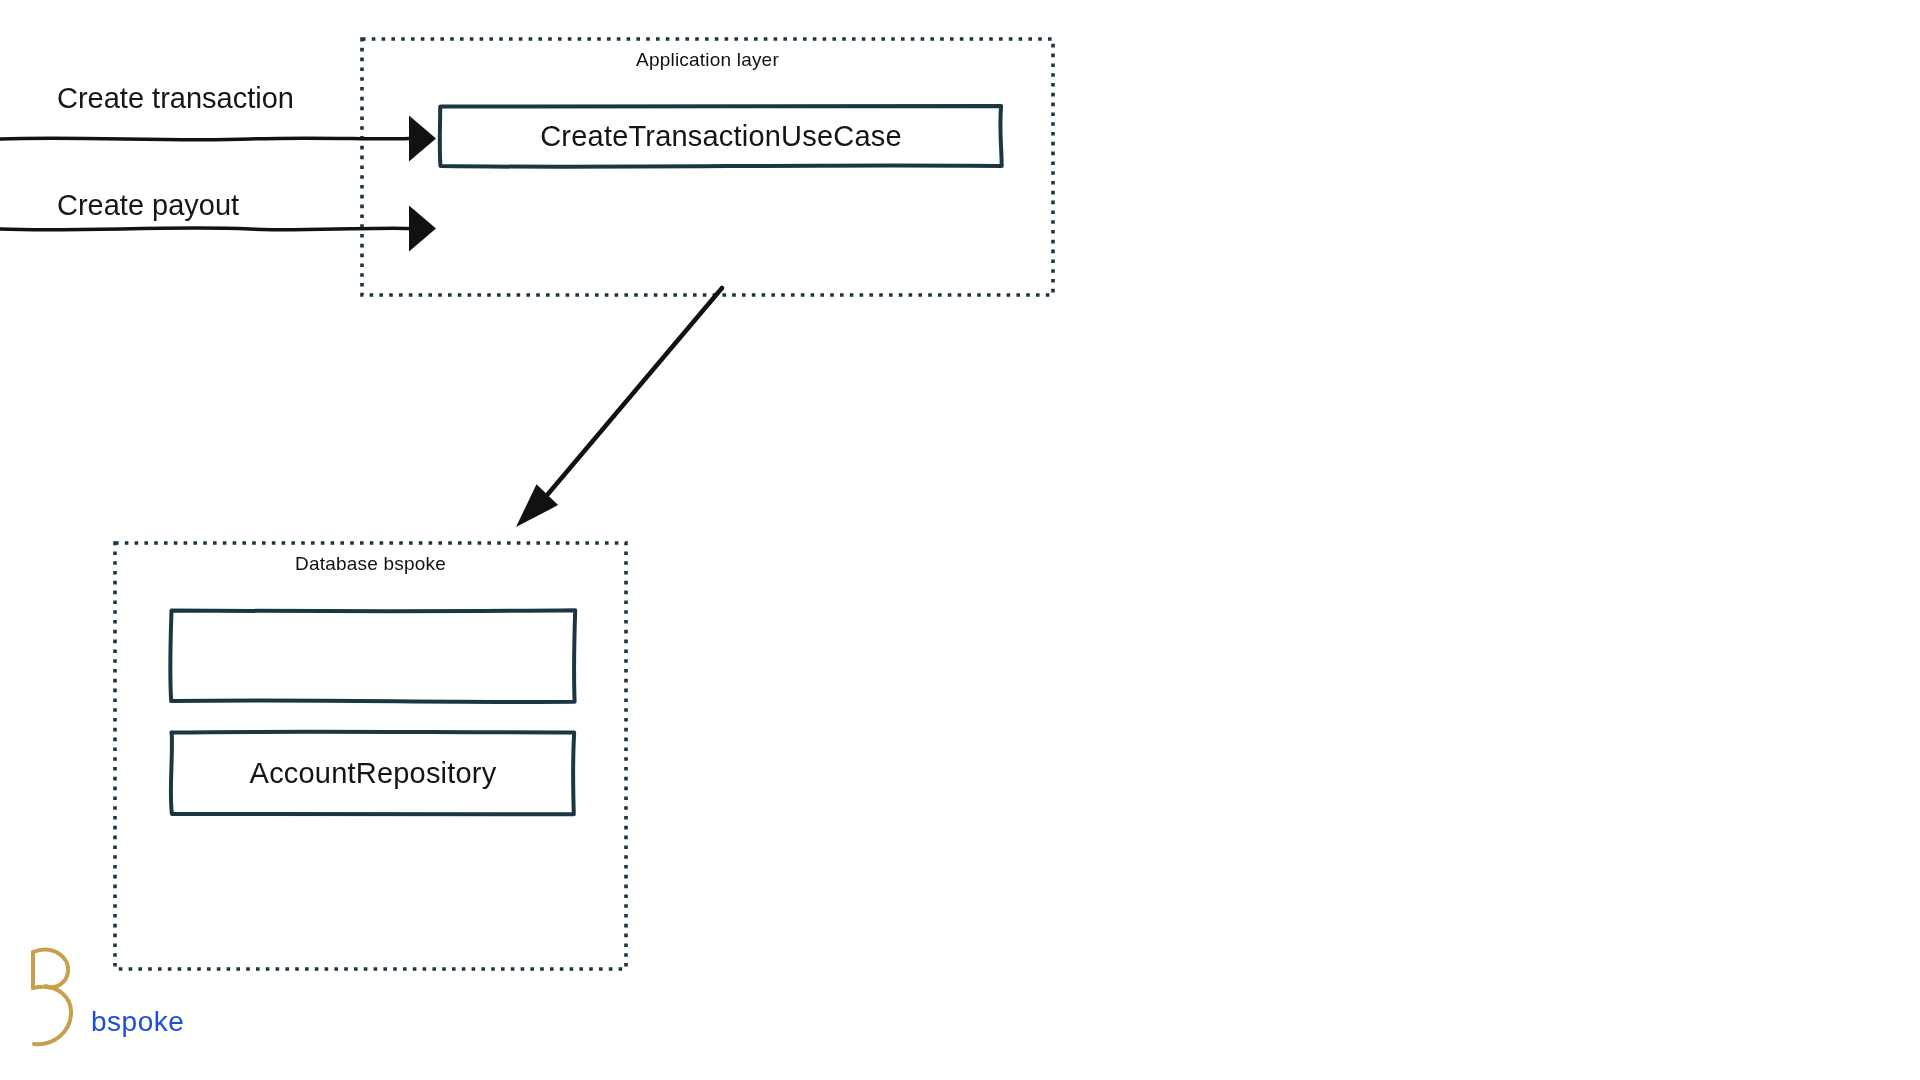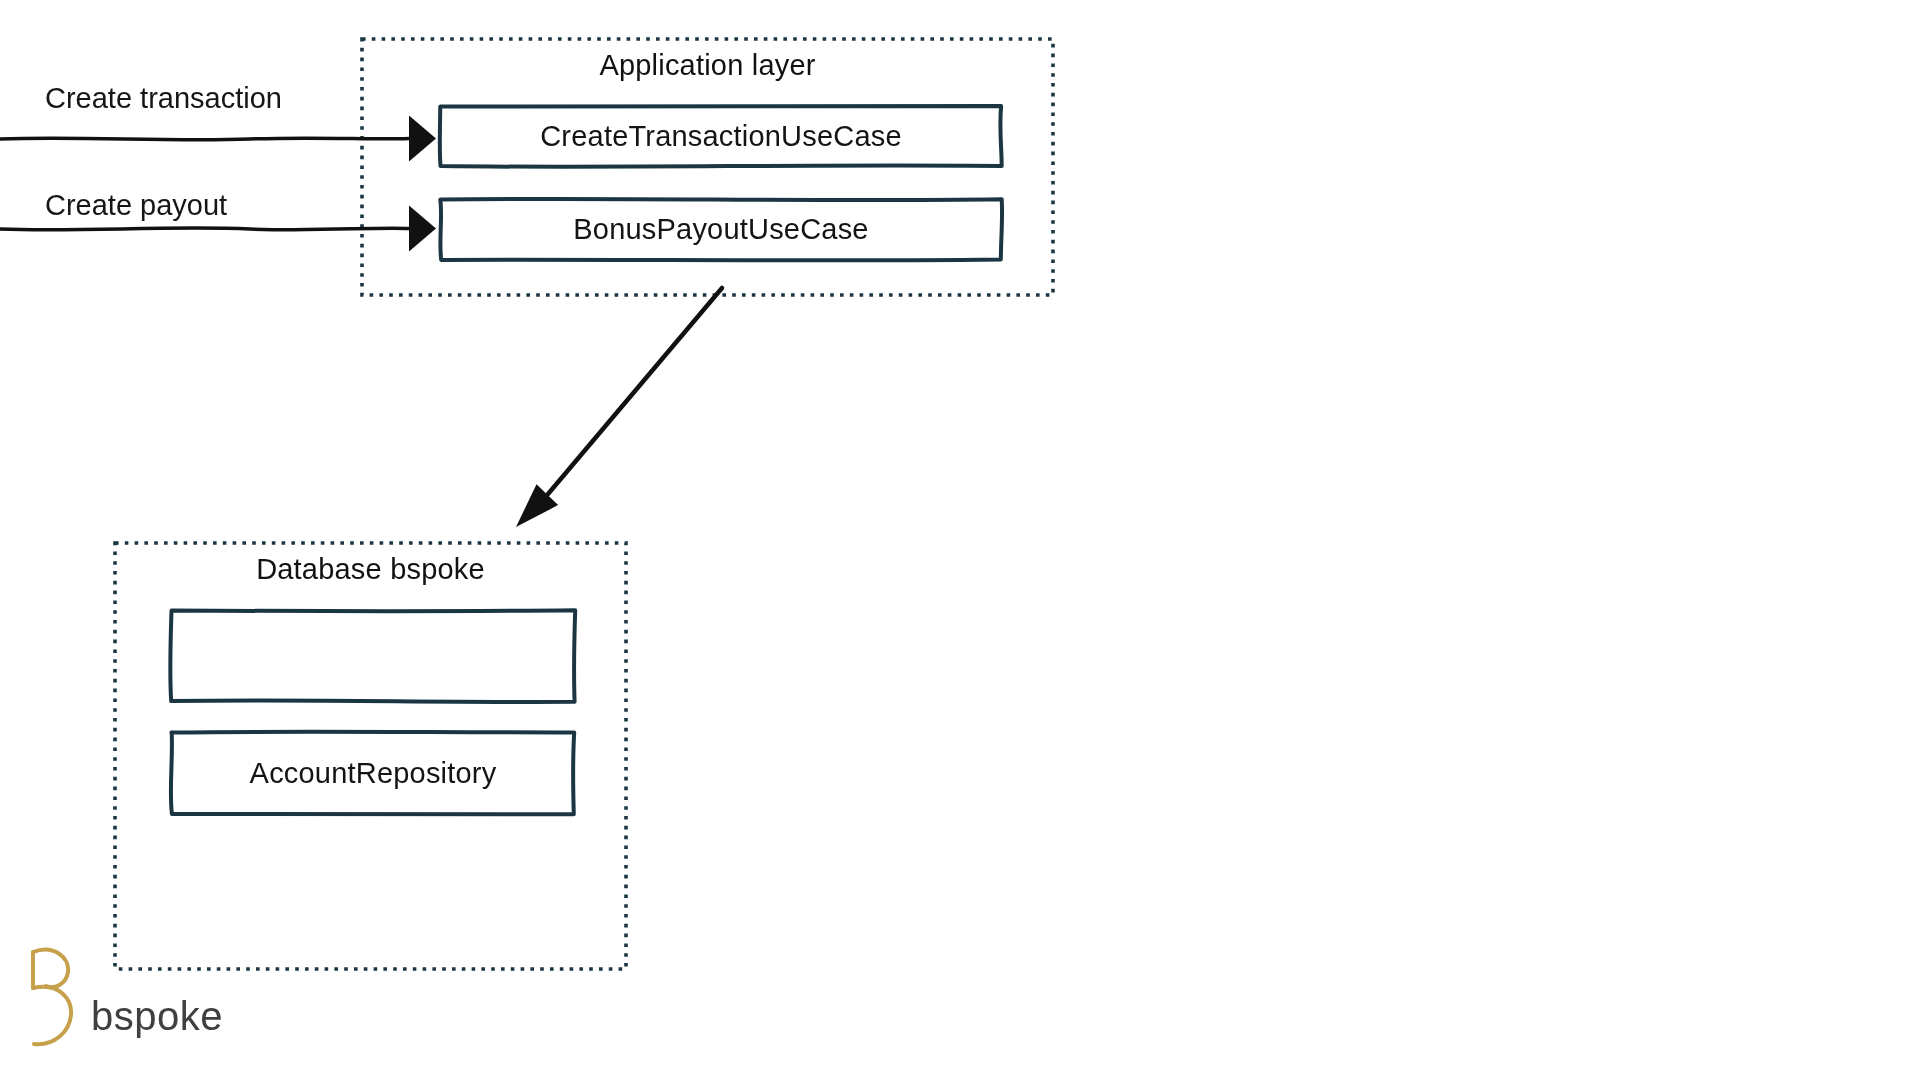--- a/index.html
+++ b/index.html
@@ -16,47 +16,47 @@
     font-family:"Liberation Sans", sans-serif;
     position:relative;overflow:hidden;
   }
   .canvas{position:absolute;left:0;top:0;width:1920px;height:1080px;}
 
   
   .dotted-group{position:absolute;}
   .dotted-group > svg.frame{position:absolute;left:0;top:0;width:100%;height:100%;overflow:visible;}
   .group-title{
     position:absolute;left:0;top:12px;width:100%;
-    text-align:center;font-size:29px;color:#111;letter-spacing:0.2px;
+    text-align:center;font-size:19px;color:#111;letter-spacing:0.2px;
   }
 
   
   .sketch-box{
     position:absolute;display:flex;align-items:center;justify-content:center;
   }
   .sketch-box > svg{position:absolute;left:0;top:0;width:100%;height:100%;overflow:visible;}
   .sketch-box .lbl{
     position:relative;z-index:2;font-size:29px;color:var(--text);letter-spacing:0.2px;text-align:right;
   }
 
   
   .input-label{
-    position:absolute;font-size:29px;color:#161616;white-space:nowrap;
+    position:absolute;font-size:29px;color:#161616;white-space:nowrap;margin-left:12px;
   }
 
   
   svg.overlay{position:absolute;left:0;top:0;width:1920px;height:1080px;z-index:5;pointer-events:none;}
 
   
   .logo{
     position:absolute;left:26px;top:946px;height:104px;
     display:flex;align-items:flex-end;gap:15px;
   }
   .logo-text{
-    font-size:40px;font-weight:500;color:#404040;
+    font-size:28px;font-weight:500;color:#1d4ed8;
     line-height:1;margin-bottom:14px;letter-spacing:0.5px;text-align:center;
   }
 </style>
 </head>
 <body>
 
 <div class="canvas">
 
   <div class="input-label" style="left:45px;top:82px">Create transaction</div>
   <div class="input-label" style="left:45px;top:189px">Create payout</div>
@@ -64,26 +64,20 @@
   <div class="dotted-group" style="left:360px;top:37px;width:695px;height:260px">
       <svg class="frame" viewBox="0 0 695 260">
         <rect x="2" y="2" width="691" height="256" fill="none" stroke="#1b3642" stroke-width="3.6" stroke-dasharray="3.6 6.2"></rect>
       </svg>
     <div class="group-title">Application layer</div>
     <div class="sketch-box" style="left:77px;top:66px;width:568px;height:67px">
         <svg viewBox="0 0 568 67">
           <path d="M 3.5 3.5 C 191.2 3.4, 379.5 1.7, 564.1 3.0 C 562.1 25.3, 564.6 44.5, 564.7 63.0 C 377.4 60.9, 191.1 65.5, 3.5 63.1 C 2.0 43.3, 3.3 20.9, 3.2 3.9 Z" fill="#ffffff" stroke="#1b3642" stroke-width="4" stroke-linejoin="round"></path>
         </svg>
       <span class="lbl">CreateTransactionUseCase</span>
-    </div>
-    <div class="sketch-box" style="left:77px;top:159px;width:568px;height:67px">
-        <svg viewBox="0 0 568 67">
-          <path d="M 3.5 3.5 C 189.7 1.1, 378.4 6.0, 564.7 3.2 C 565.9 21.5, 564.0 41.6, 563.8 63.4 C 377.9 65.6, 191.7 63.2, 4.2 63.9 C 1.7 44.1, 5.7 21.7, 3.3 3.7 Z" fill="#ffffff" stroke="#1b3642" stroke-width="4" stroke-linejoin="round"></path>
-        </svg>
-      <span class="lbl">BonusPayoutUseCase</span>
     </div>
   </div>
 
   <div class="dotted-group" style="left:113px;top:541px;width:515px;height:430px">
       <svg class="frame" viewBox="0 0 515 430">
         <rect x="2" y="2" width="511" height="426" fill="none" stroke="#1b3642" stroke-width="3.6" stroke-dasharray="3.6 6.2"></rect>
       </svg>
     <div class="group-title">Database bspoke</div>
     <div class="sketch-box" style="left:55px;top:66px;width:410px;height:98px">
         <svg viewBox="0 0 410 98">

